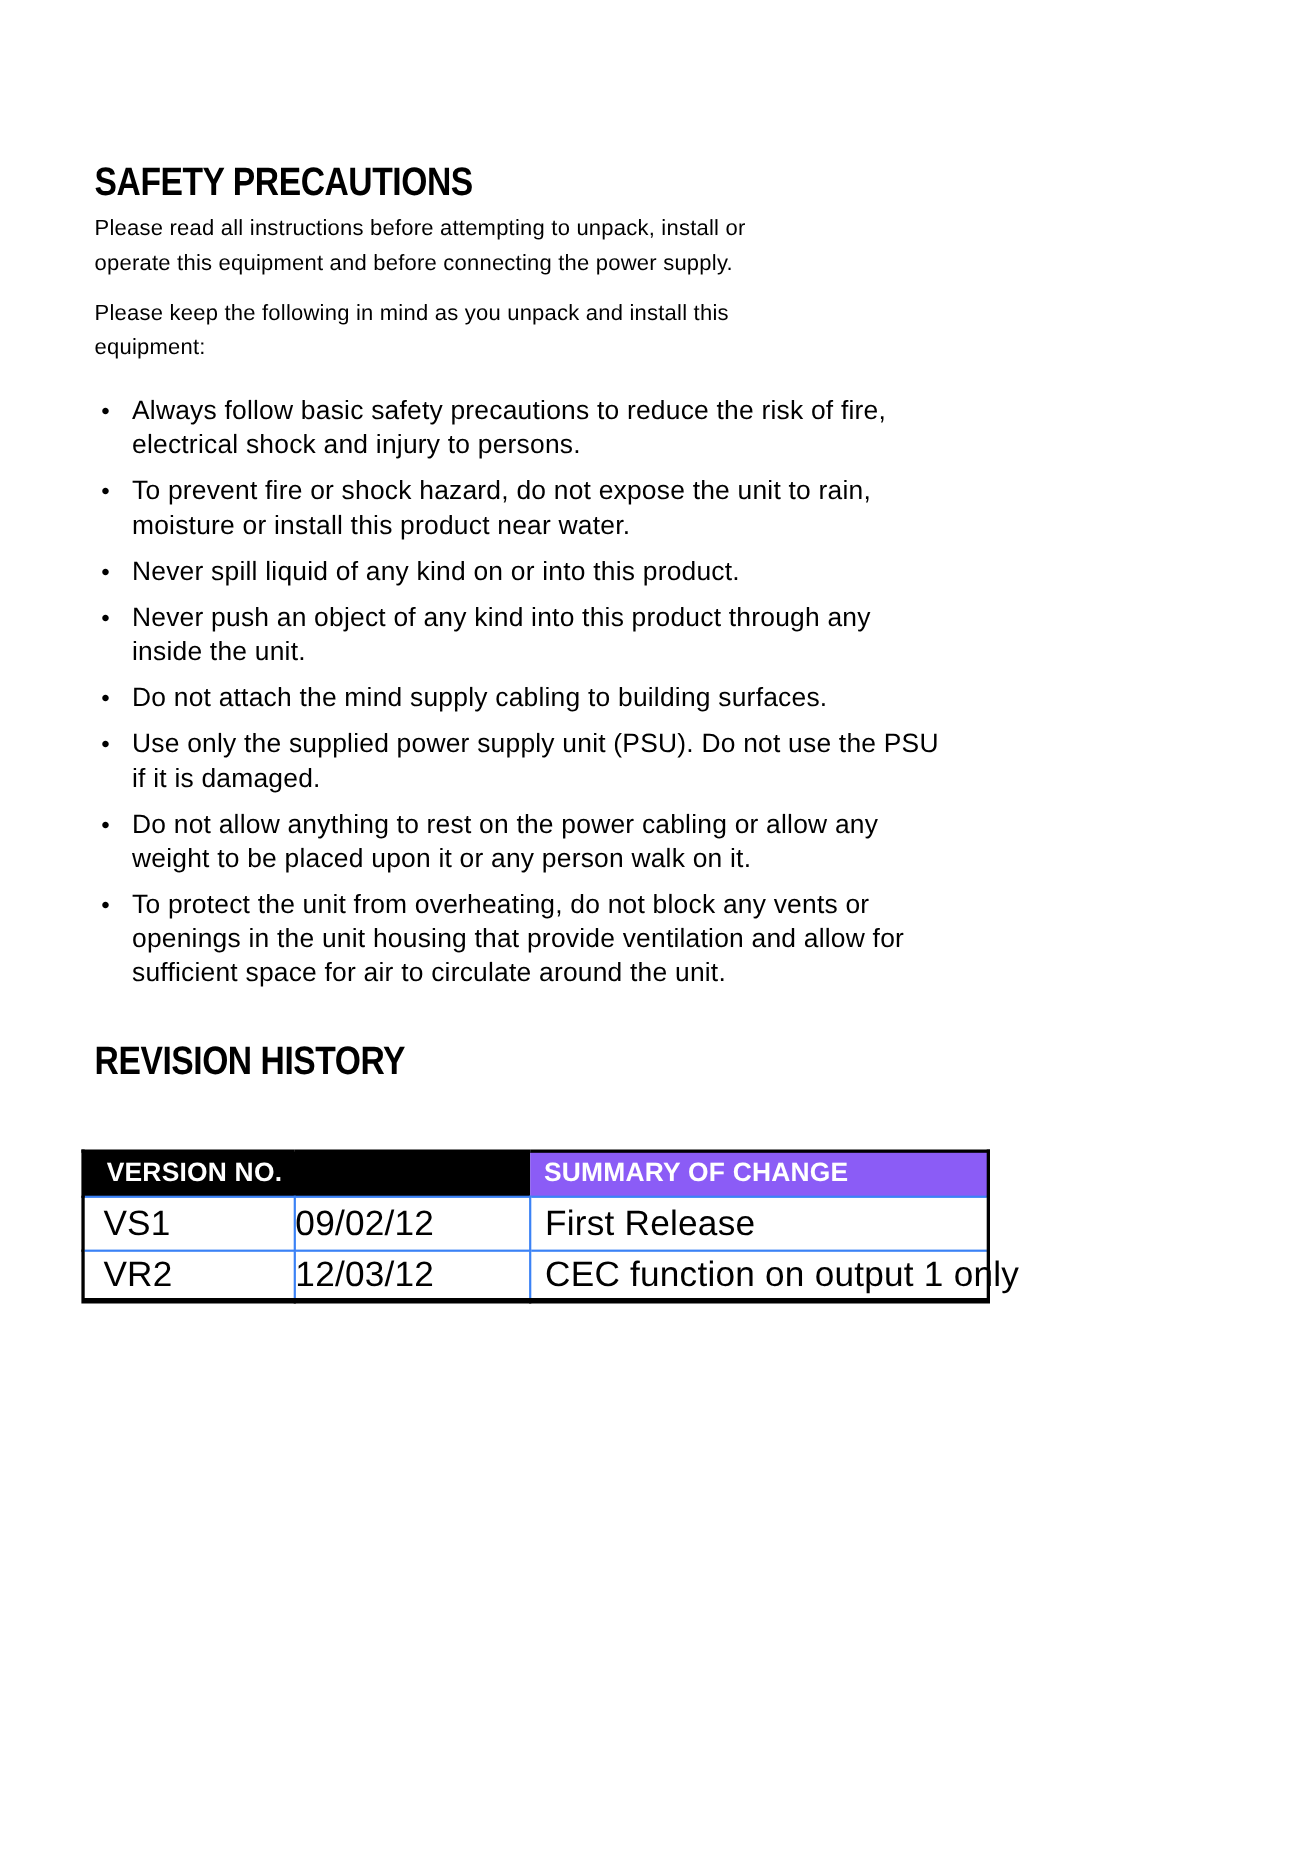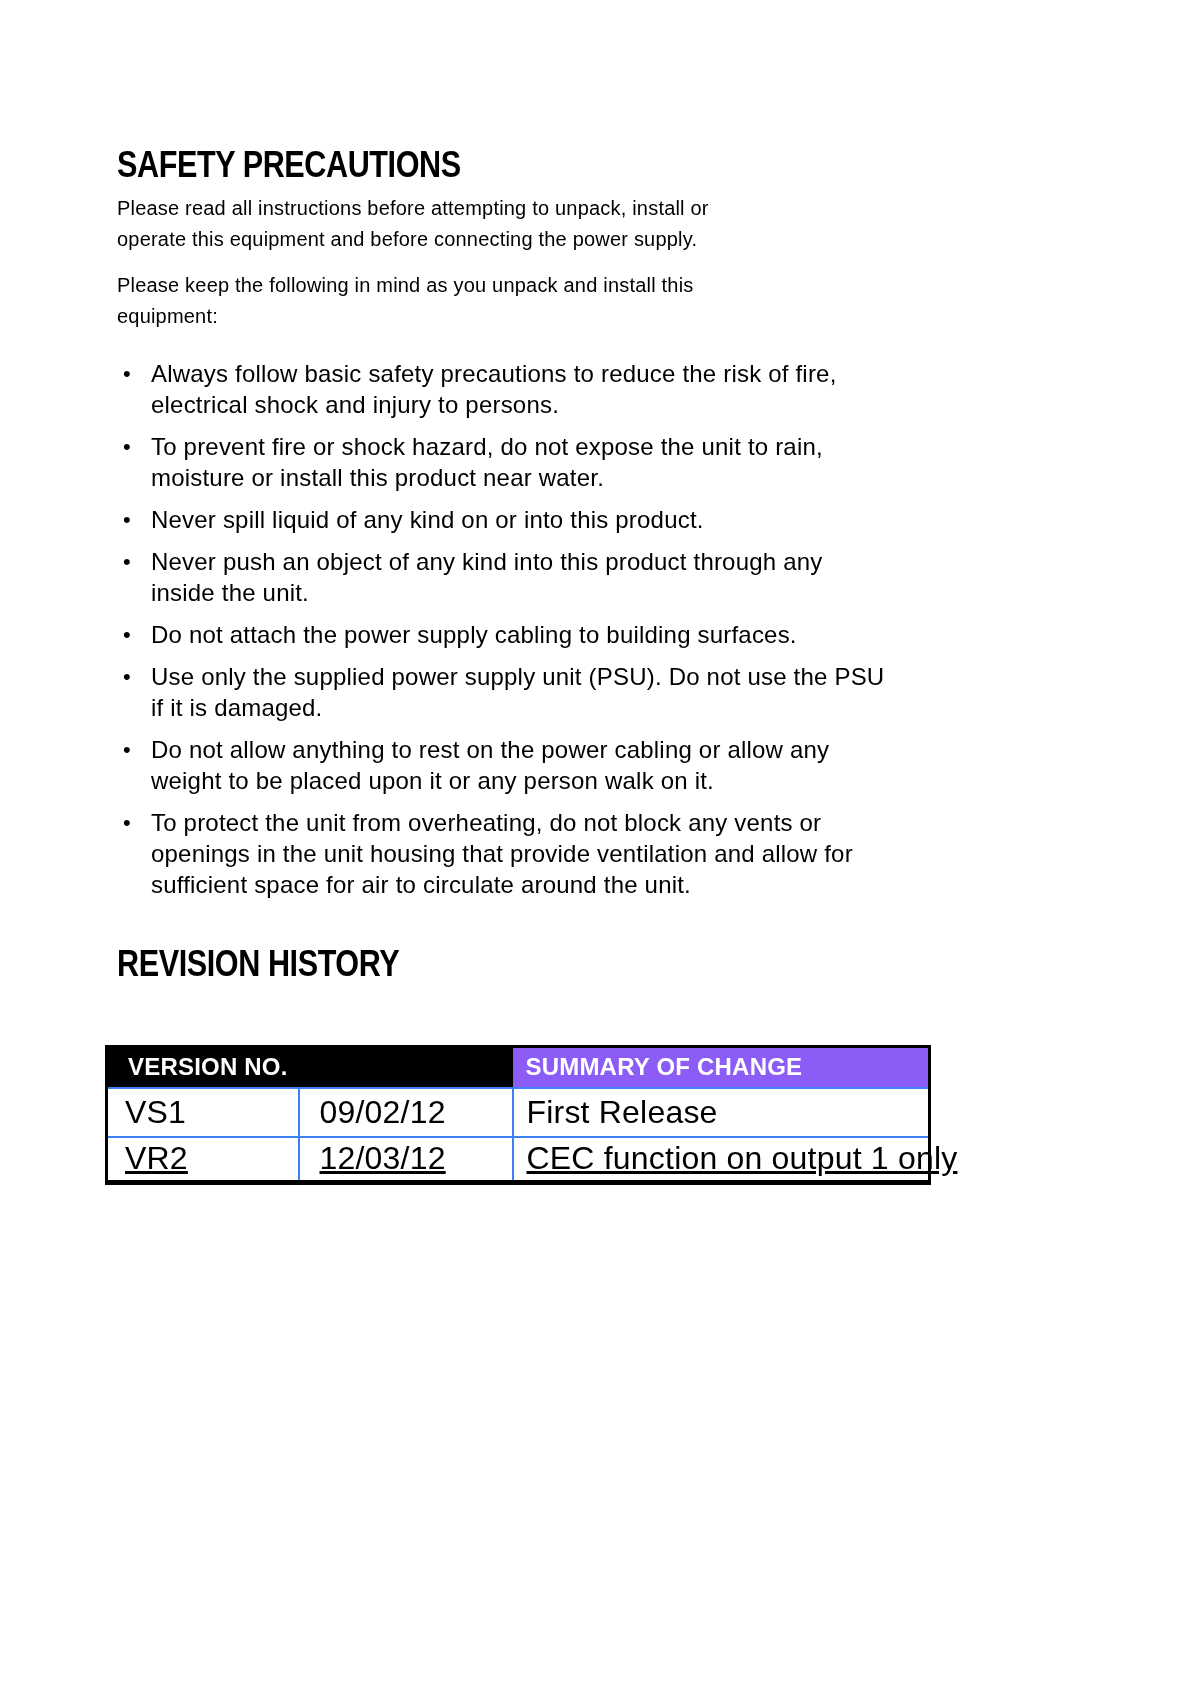--- a/index.html
+++ b/index.html
@@ -3,21 +3,21 @@
 <meta charset="utf-8">
 <style>
   * { margin: 0; padding: 0; box-sizing: border-box; }
   html, body { width: 1192px; height: 1685px; background: #ffffff; overflow: hidden; }
   body {
     font-family: "Liberation Sans", sans-serif;
     color: #000000;
     position: relative;
   }
   .page { position: relative; width: 1192px; height: 1685px; background: #ffffff; }
-  .content { margin-left: 117px; margin-right: 150px; }
+  .content { margin-left: 86px; margin-right: 150px; }
 
   h1.doc-heading {
     font-size: 36px;
     font-weight: 700;
     line-height: 40px;
     letter-spacing: -0.5px;
     transform: scaleX(0.85);
     transform-origin: left center;
     white-space: nowrap;
   }
@@ -75,22 +75,22 @@
   table.revision-table th.summary-col { padding-left: 13px; }
   table.revision-table td {
     border: 2px solid #3b82f6;
     font-size: 32px;
     letter-spacing: 0.2px;
     height: 49px;
     padding-left: 17px;
     vertical-align: middle;
     white-space: nowrap;
   }
-  table.revision-table tr.row-2 td { height: 46px; text-decoration: underline; }
-  table.revision-table td.date-cell { padding-left: 20px; }
+  table.revision-table tr.row-2 td { height: 46px; }
+  table.revision-table td.date-cell { padding-left: 0; }
   table.revision-table td.summary-cell { padding-left: 13px; }
 </style>
 </head>
 <body>
 
 <div class="page">
   <div class="content">
 
     <h1 class="doc-heading" id="safety-title">SAFETY PRECAUTIONS</h1>
 
@@ -119,21 +119,21 @@
         <span class="marker">•</span>
         <div class="line">Never spill liquid of any kind on or into this product.</div>
       </li>
       <li>
         <span class="marker">•</span>
         <div class="line">Never push an object of any kind into this product through any</div>
         <div class="line">inside the unit.</div>
       </li>
       <li>
         <span class="marker">•</span>
-        <div class="line">Do not attach the power supply cabling to building surfaces.</div>
+        <div class="line">Do not attach the mind supply cabling to building surfaces.</div>
       </li>
       <li>
         <span class="marker">•</span>
         <div class="line">Use only the supplied power supply unit (PSU). Do not use the PSU</div>
         <div class="line">if it is damaged.</div>
       </li>
       <li>
         <span class="marker">•</span>
         <div class="line">Do not allow anything to rest on the power cabling or allow any</div>
         <div class="line">weight to be placed upon it or any person walk on it.</div>

